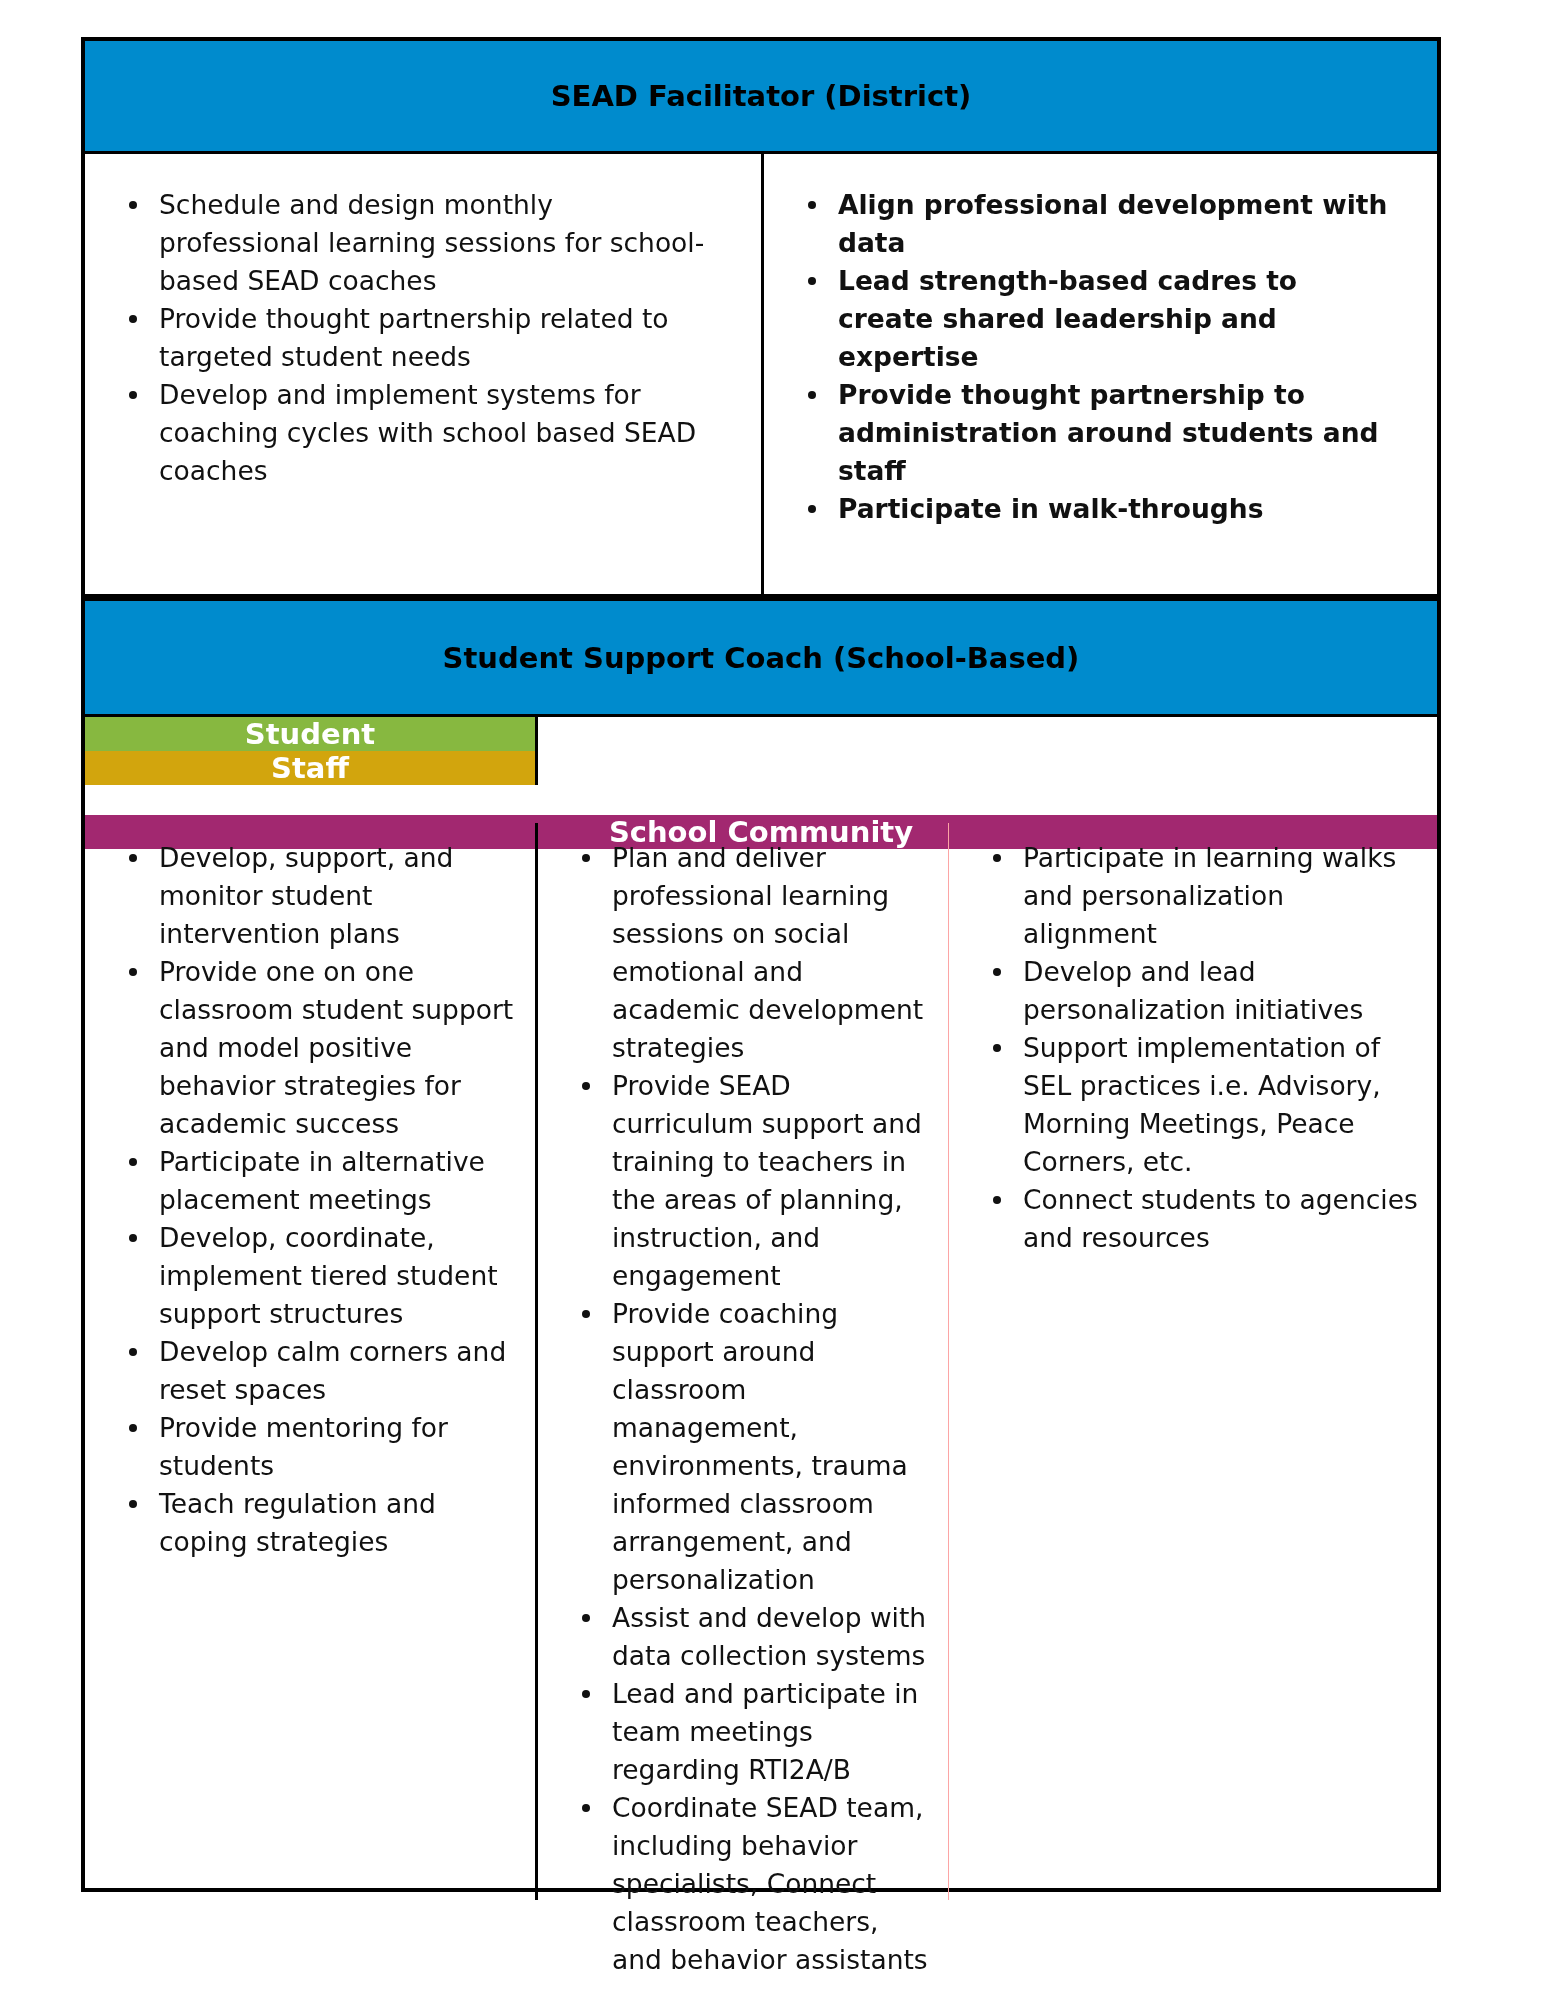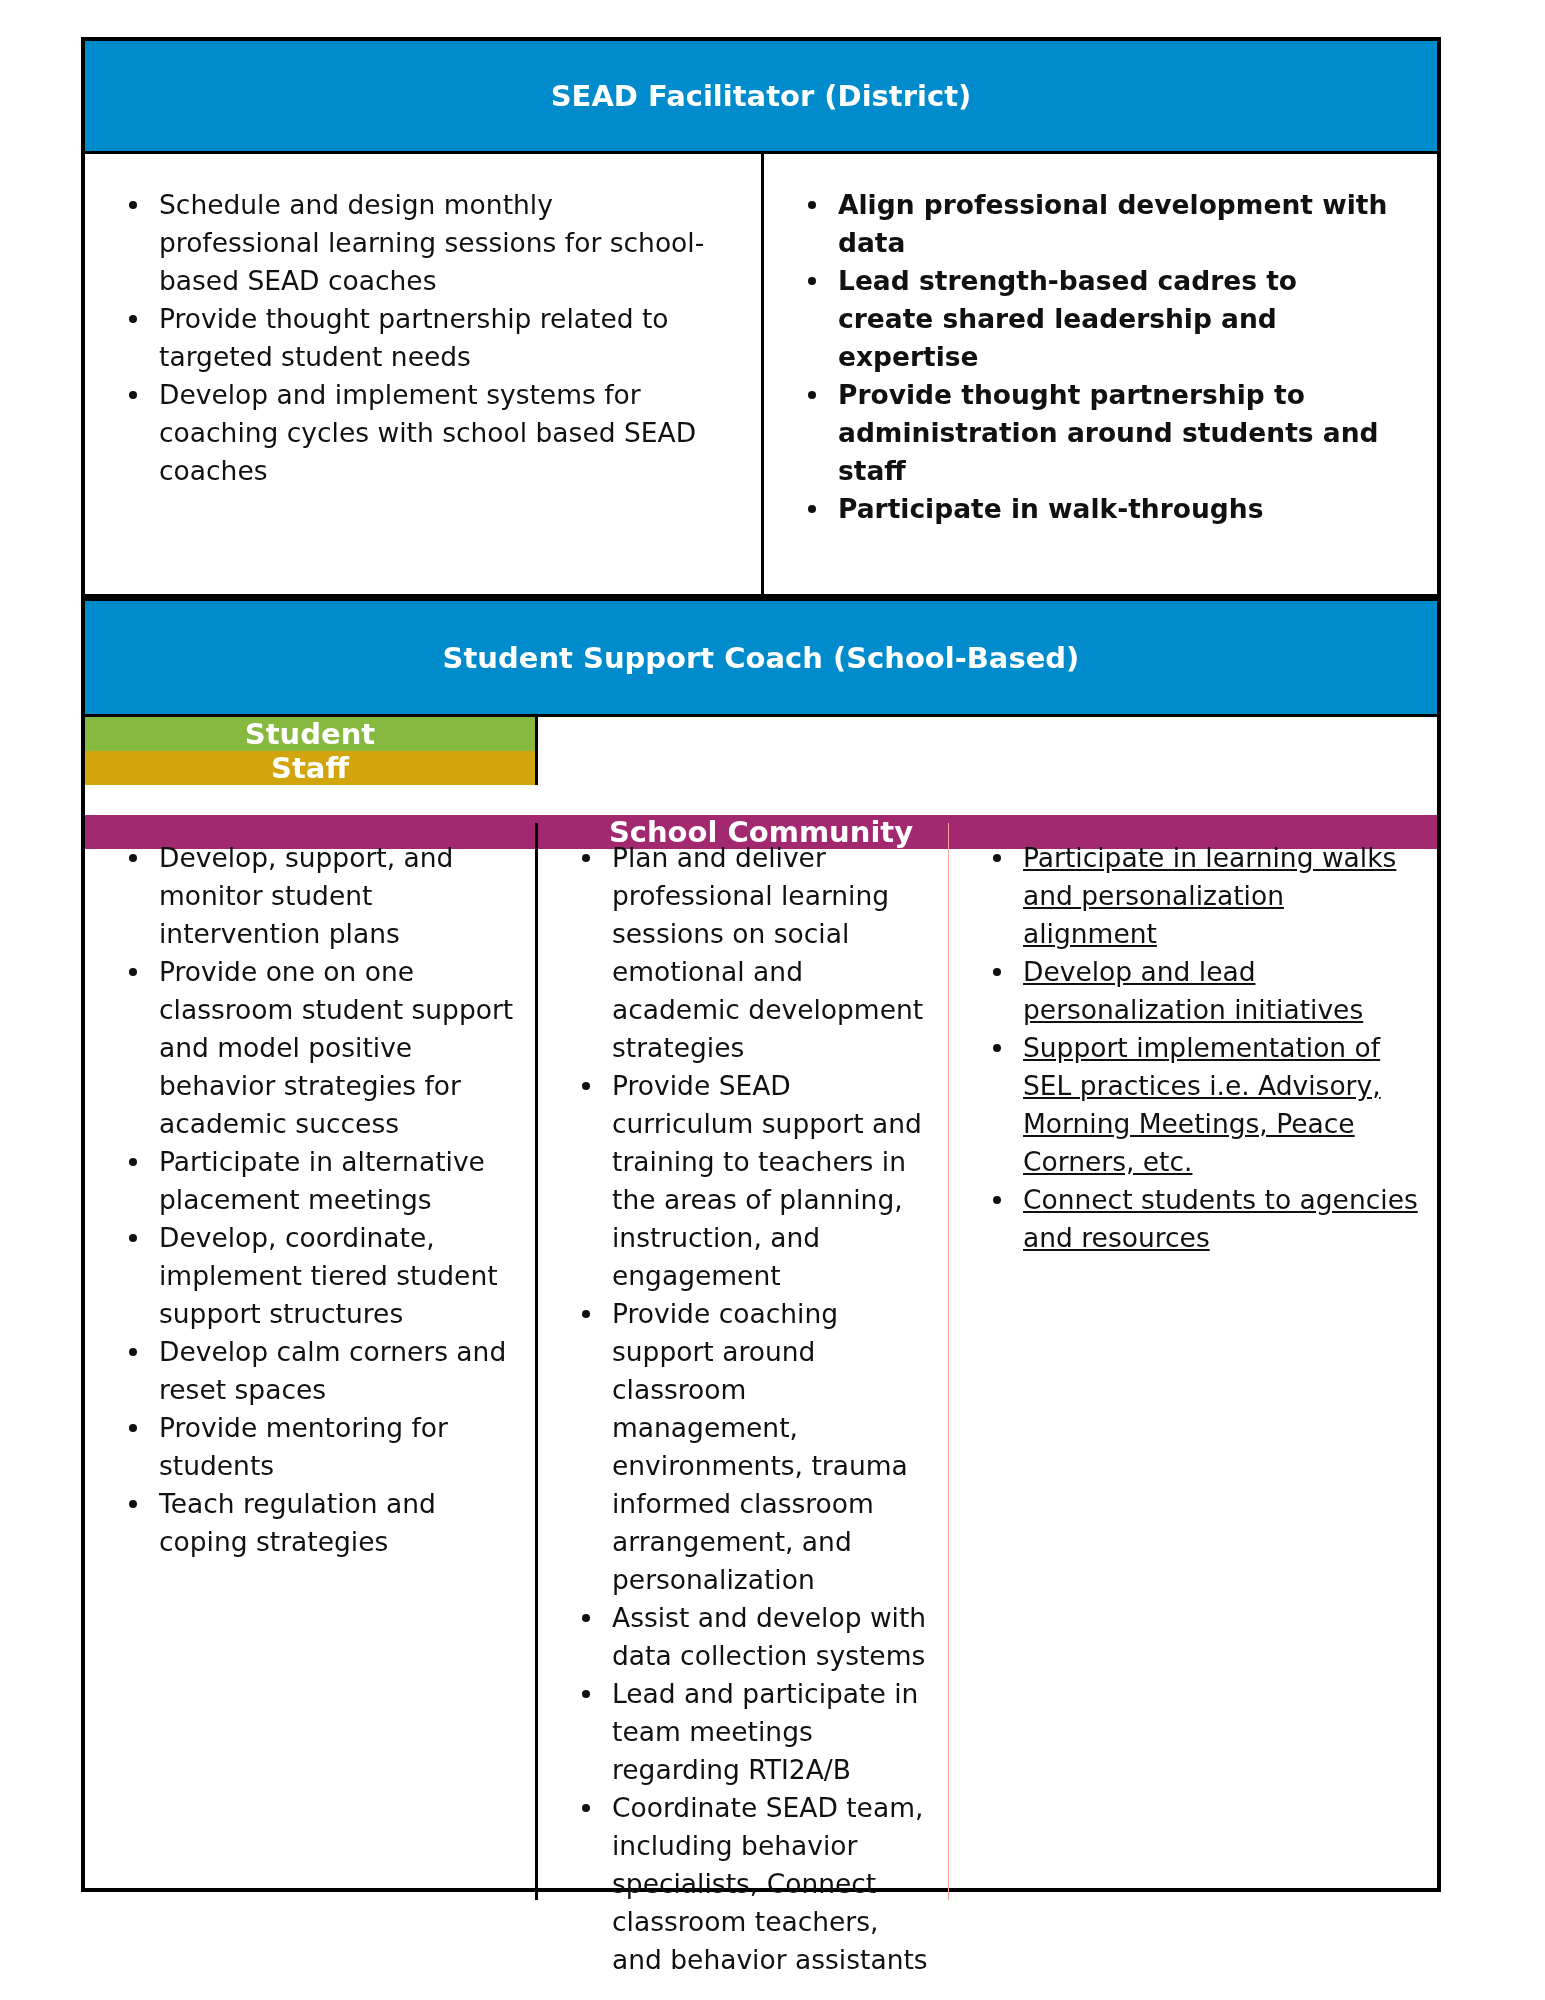--- a/index.html
+++ b/index.html
@@ -2,21 +2,21 @@
 <html><head>
 <meta charset="utf-8">
 <style>
   html, body { margin: 0; padding: 0; background: #ffffff; }
   body { width: 1545px; height: 2000px; position: relative; font-family: "DejaVu Sans", sans-serif; color: #111111; }
   .sheet {
     position: absolute; left: 81px; top: 37px; width: 1360px;
     border: 4px solid #000000; box-sizing: border-box; height: 1855px;
   }
   .band {
-    background: #008bcd; color: #ffffff; font-weight: bold;
+    background: #008bcd; color: #000000; font-weight: bold;
     display: flex; align-items: center; justify-content: center;
     font-size: 29px; box-sizing: border-box;
   }
   .band.top { height: 113px; border-bottom: 3px solid #000000; }
   .band.mid { height: 123px; border-bottom: 3px solid #000000; border-top: 7px solid #000000; align-items: center; }
   .top-body { display: flex; height: 440px; }
   .top-body .cell { box-sizing: border-box; padding: 32px 40px 0 40px; font-size: 26.5px; line-height: 38px; }
   .top-body .cell.left { width: 679px; border-right: 3px solid #000000; }
   .top-body .cell.right { flex: 1; font-weight: bold; }
   ul { margin: 0; padding-left: 34px; list-style: none; }
@@ -24,21 +24,21 @@
   li::before { content: ""; position: absolute; left: -30px; top: 15px; width: 8px; height: 8px; border-radius: 50%; background: #111111; }
   .subheads { display: flex; height: 103px; border-bottom: 3px solid #000000; flex-direction: column; }
   .subhead { display: flex; align-items: center; justify-content: center; color: #ffffff; font-weight: bold; font-size: 29px; box-sizing: border-box; }
   .subhead.student { width: 453px; background: #87b840; border-right: 3px solid #000000; }
   .subhead.staff { width: 453px; background: #d2a50d; border-right: 3px solid #000000; }
   .subhead.community { flex: 1; background: #a22870; margin-top: 30px; }
   .cols { display: flex; height: 1077px; }
   .col { box-sizing: border-box; padding: 16px 18px 0 40px; font-size: 26.5px; line-height: 38px; }
   .col.student { width: 453px; border-right: 3px solid #000000; }
   .col.staff { width: 411px; border-right: 1px solid #fca5a5; }
-  .col.community { flex: 1; text-decoration: underline; }
+  .col.community { flex: 1; }
 </style>
 </head>
 <body>
 
 <div class="sheet">
   <div class="band top">
     <span>SEAD Facilitator (District)</span>
   </div>
   <div class="top-body">
     <div class="cell left">

